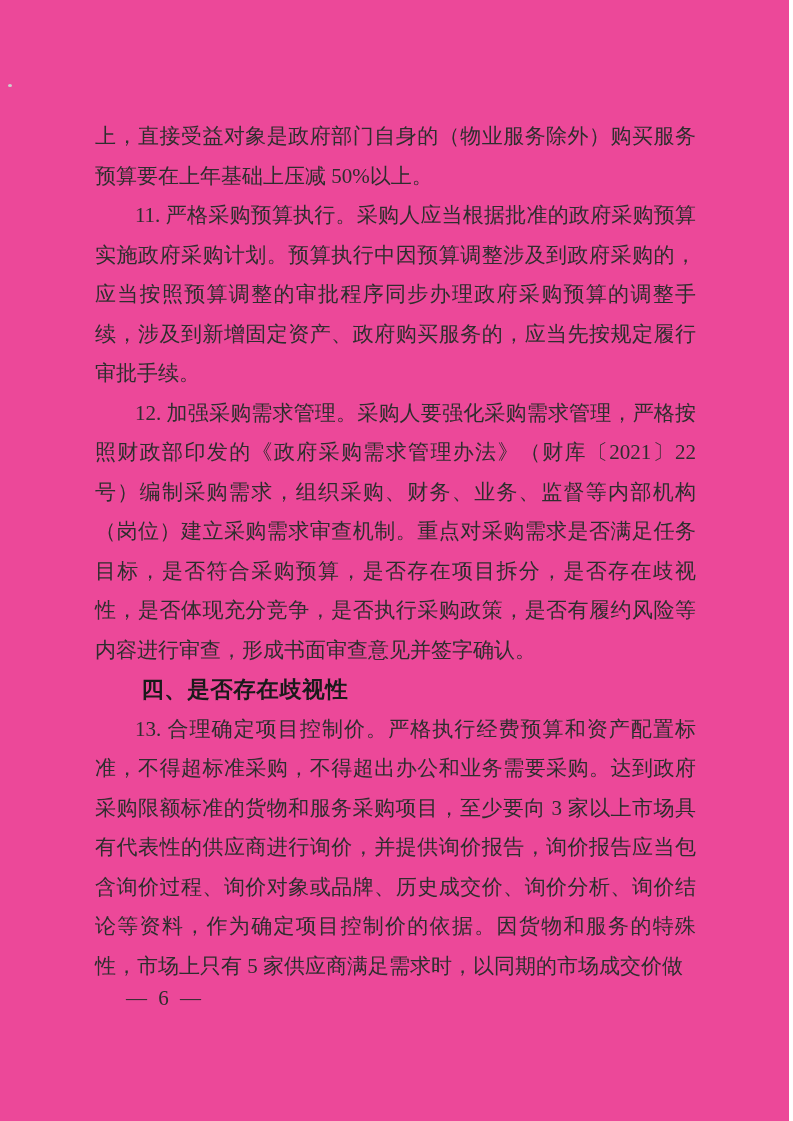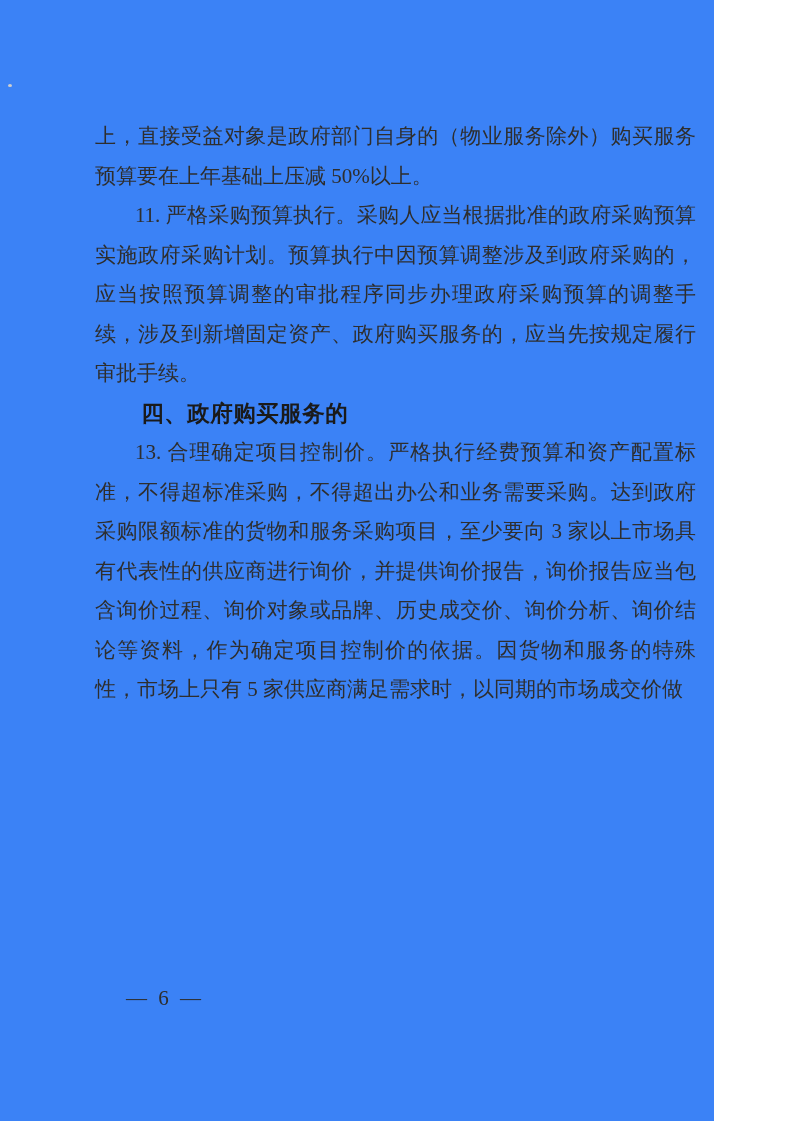--- a/index.html
+++ b/index.html
@@ -7,23 +7,23 @@
       padding: 0;
     }
     body {
       width: 793px;
       height: 1121px;
       overflow: hidden;
       background: #ffffff;
     }
     .page {
       position: relative;
-      width: 714px;
+      width: 789px;
       height: 1121px;
-      background: #3b82f6;
+      background: #ec4899;
       font-family: "Liberation Serif", "DejaVu Serif", serif;
       color: #2e2e2e;
     }
     .content {
       position: absolute;
       left: 95px;
       top: 117px;
       width: 601px;
       font-size: 21px;
       line-height: 39.5px;
@@ -75,21 +75,22 @@
 
 <div class="page">
 
   <div class="speck"></div>
 
   <div class="content">
     <p class="para no-indent">上，直接受益对象是政府部门自身的（物业服务除外）购买服务预算要在上年基础上压减 50%以上。</p>
 
     <p class="para">11. 严格采购预算执行。采购人应当根据批准的政府采购预算实施政府采购计划。预算执行中因预算调整涉及到政府采购的，应当按照预算调整的审批程序同步办理政府采购预算的调整手续，涉及到新增固定资产、政府购买服务的，应当先按规定履行审批手续。</p>
 
+    <p class="para">12. 加强采购需求管理。采购人要强化采购需求管理，严格按照财政部印发的《政府采购需求管理办法》（财库〔2021〕22号）编制采购需求，组织采购、财务、业务、监督等内部机构（岗位）建立采购需求审查机制。重点对采购需求是否满足任务目标，是否符合采购预算，是否存在项目拆分，是否存在歧视性，是否体现充分竞争，是否执行采购政策，是否有履约风险等内容进行审查，形成书面审查意见并签字确认。</p>
 
-    <p class="heading">四、政府购买服务的</p>
+    <p class="heading">四、是否存在歧视性</p>
 
     <p class="para">13. 合理确定项目控制价。严格执行经费预算和资产配置标准，不得超标准采购，不得超出办公和业务需要采购。达到政府采购限额标准的货物和服务采购项目，至少要向 3 家以上市场具有代表性的供应商进行询价，并提供询价报告，询价报告应当包含询价过程、询价对象或品牌、历史成交价、询价分析、询价结论等资料，作为确定项目控制价的依据。因货物和服务的特殊性，市场上只有 5 家供应商满足需求时，以同期的市场成交价做</p>
   </div>
 
   <div class="page-number">— 6 —</div>
 
 </div>
 
 </body></html>

